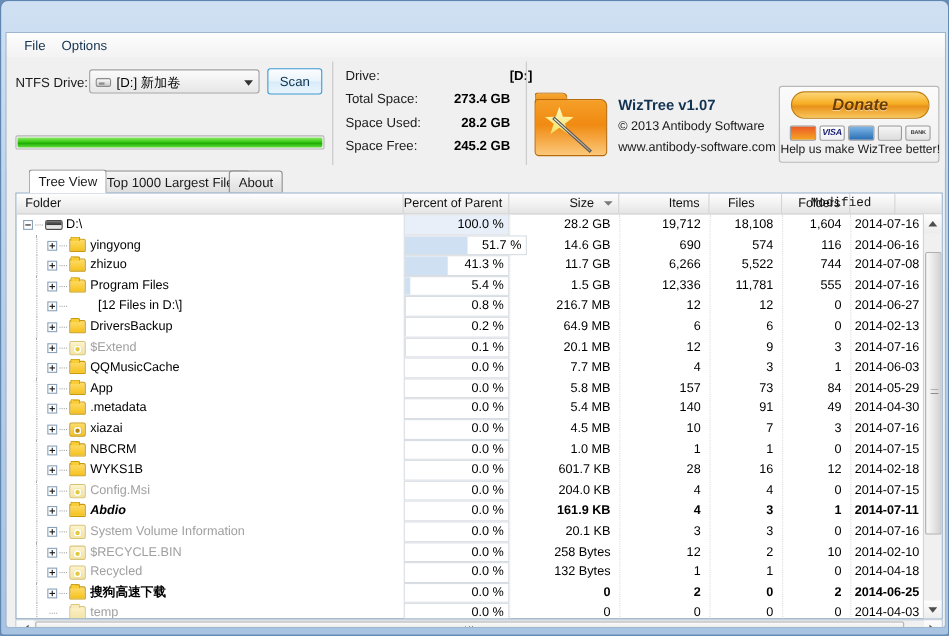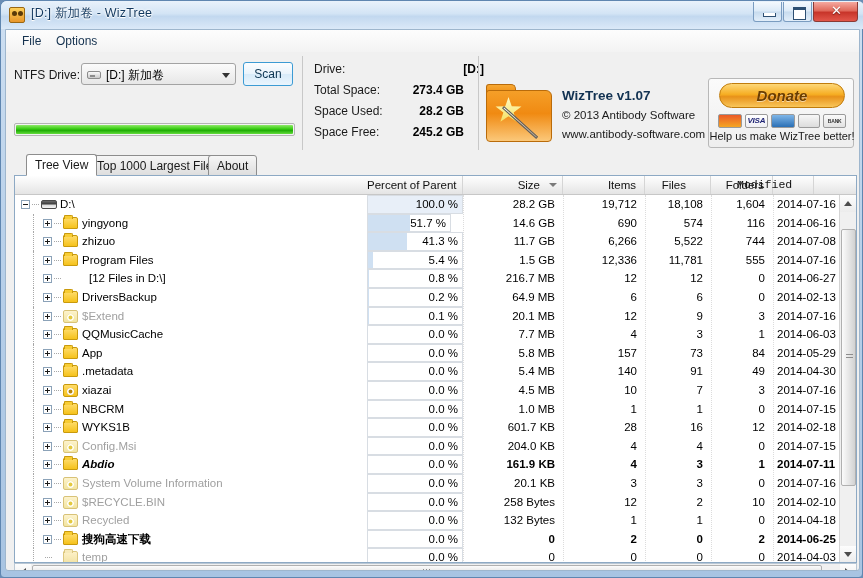--- a/index.html
+++ b/index.html
@@ -422,27 +422,20 @@
     position: absolute; left: 50%; margin-left: -4px; top: 3px;
     width: 8px; height: 7px;
     background: repeating-linear-gradient(90deg,#8d8d8d 0 1px,transparent 1px 3px);
   }
 </style>
 </head>
 <body>
 
 <div id="window">
 
-  <div id="titlebar">
-    <div id="title-icon"></div>
-    <div id="title-text">[D:] 新加卷  - WizTree</div>
-    <div class="winbtn" id="btn-min"></div>
-    <div class="winbtn" id="btn-max"></div>
-    <div class="winbtn" id="btn-close"></div>
-  </div>
 
   <div id="client">
 
     <div id="menubar">
       <div class="menu-item" id="menu-file">File</div>
       <div class="menu-item" id="menu-options">Options</div>
     </div>
 
     <div id="toppanel">
 
@@ -501,20 +494,21 @@
     </div>
 
     <div id="tabstrip">
       <div class="tab active" id="tab-tree">Tree View</div>
       <div class="tab" id="tab-top1000">Top 1000 Largest Files</div>
       <div class="tab" id="tab-about">About</div>
     </div>
 
     <div id="grid">
       <div id="grid-head">
+          <div class="hcell" style="left: 2px; width: 350px; padding-left: 6px; padding-right: 0px;"><span class="lbl">Folder</span></div>
           <div class="hcell num" style="left: 352px; width: 96px; padding-left: 0px; padding-right: 8px;"><span class="lbl">Percent of Parent</span></div>
           <div class="hcell num" style="left: 448px; width: 100px; padding-left: 0px; padding-right: 22px;"><span class="lbl">Size</span><div id="sort-arrow"></div></div>
           <div class="hcell num" style="left: 548px; width: 82px; padding-left: 0px; padding-right: 8px;"><span class="lbl">Items</span></div>
           <div class="hcell num" style="left: 630px; width: 66px; padding-left: 0px; padding-right: 24px;"><span class="lbl">Files</span></div>
           <div class="hcell num" style="left: 696px; width: 62px; padding-left: 0px; padding-right: 8px;"><span class="lbl">Folders</span></div>
           <div class="hcell" style="left: 716px; width: 83px; padding-left: 6px; padding-right: 0px; font-family: Liberation Mono, monospace;"><span class="lbl">Modified</span></div>
         </div>
       <div id="rows">
           <div class="colsep" style="left: 448px;"></div>
           <div class="colsep" style="left: 548px;"></div>
@@ -535,21 +529,21 @@
             <div class="cell num" style="left: 630px; width: 58px;">18,108</div>
             <div class="cell num" style="left: 696px; width: 54px;">1,604</div>
             <div class="cell" style="left: 758px; width: 75px; padding-left: 4px;">2014-07-16 1</div>
           </div>
           <div class="row">
             <div class="tline" style="left: 18px;"></div>
             <div class="expander plus" style="left: 28px;"></div>
             <div class="tline-h" style="left: 39px;"></div>
             <div class="ico-folder" style="left: 48px;"></div>
             <div class="nodetext" style="left: 67px;">yingyong</div>
-            <div class="pctcell" style="left: 352px; width: 84px;">
+            <div class="pctcell" style="left: 352px; width: 112px;">
               <div class="bar" style="width: 51.7%;"></div>
               <div class="txt">51.7 %</div>
             </div>
             <div class="cell num" style="left: 448px; width: 92px;">14.6 GB</div>
             <div class="cell num" style="left: 548px; width: 74px;">690</div>
             <div class="cell num" style="left: 630px; width: 58px;">574</div>
             <div class="cell num" style="left: 696px; width: 54px;">116</div>
             <div class="cell" style="left: 758px; width: 75px; padding-left: 4px;">2014-06-16 1</div>
           </div>
           <div class="row">

